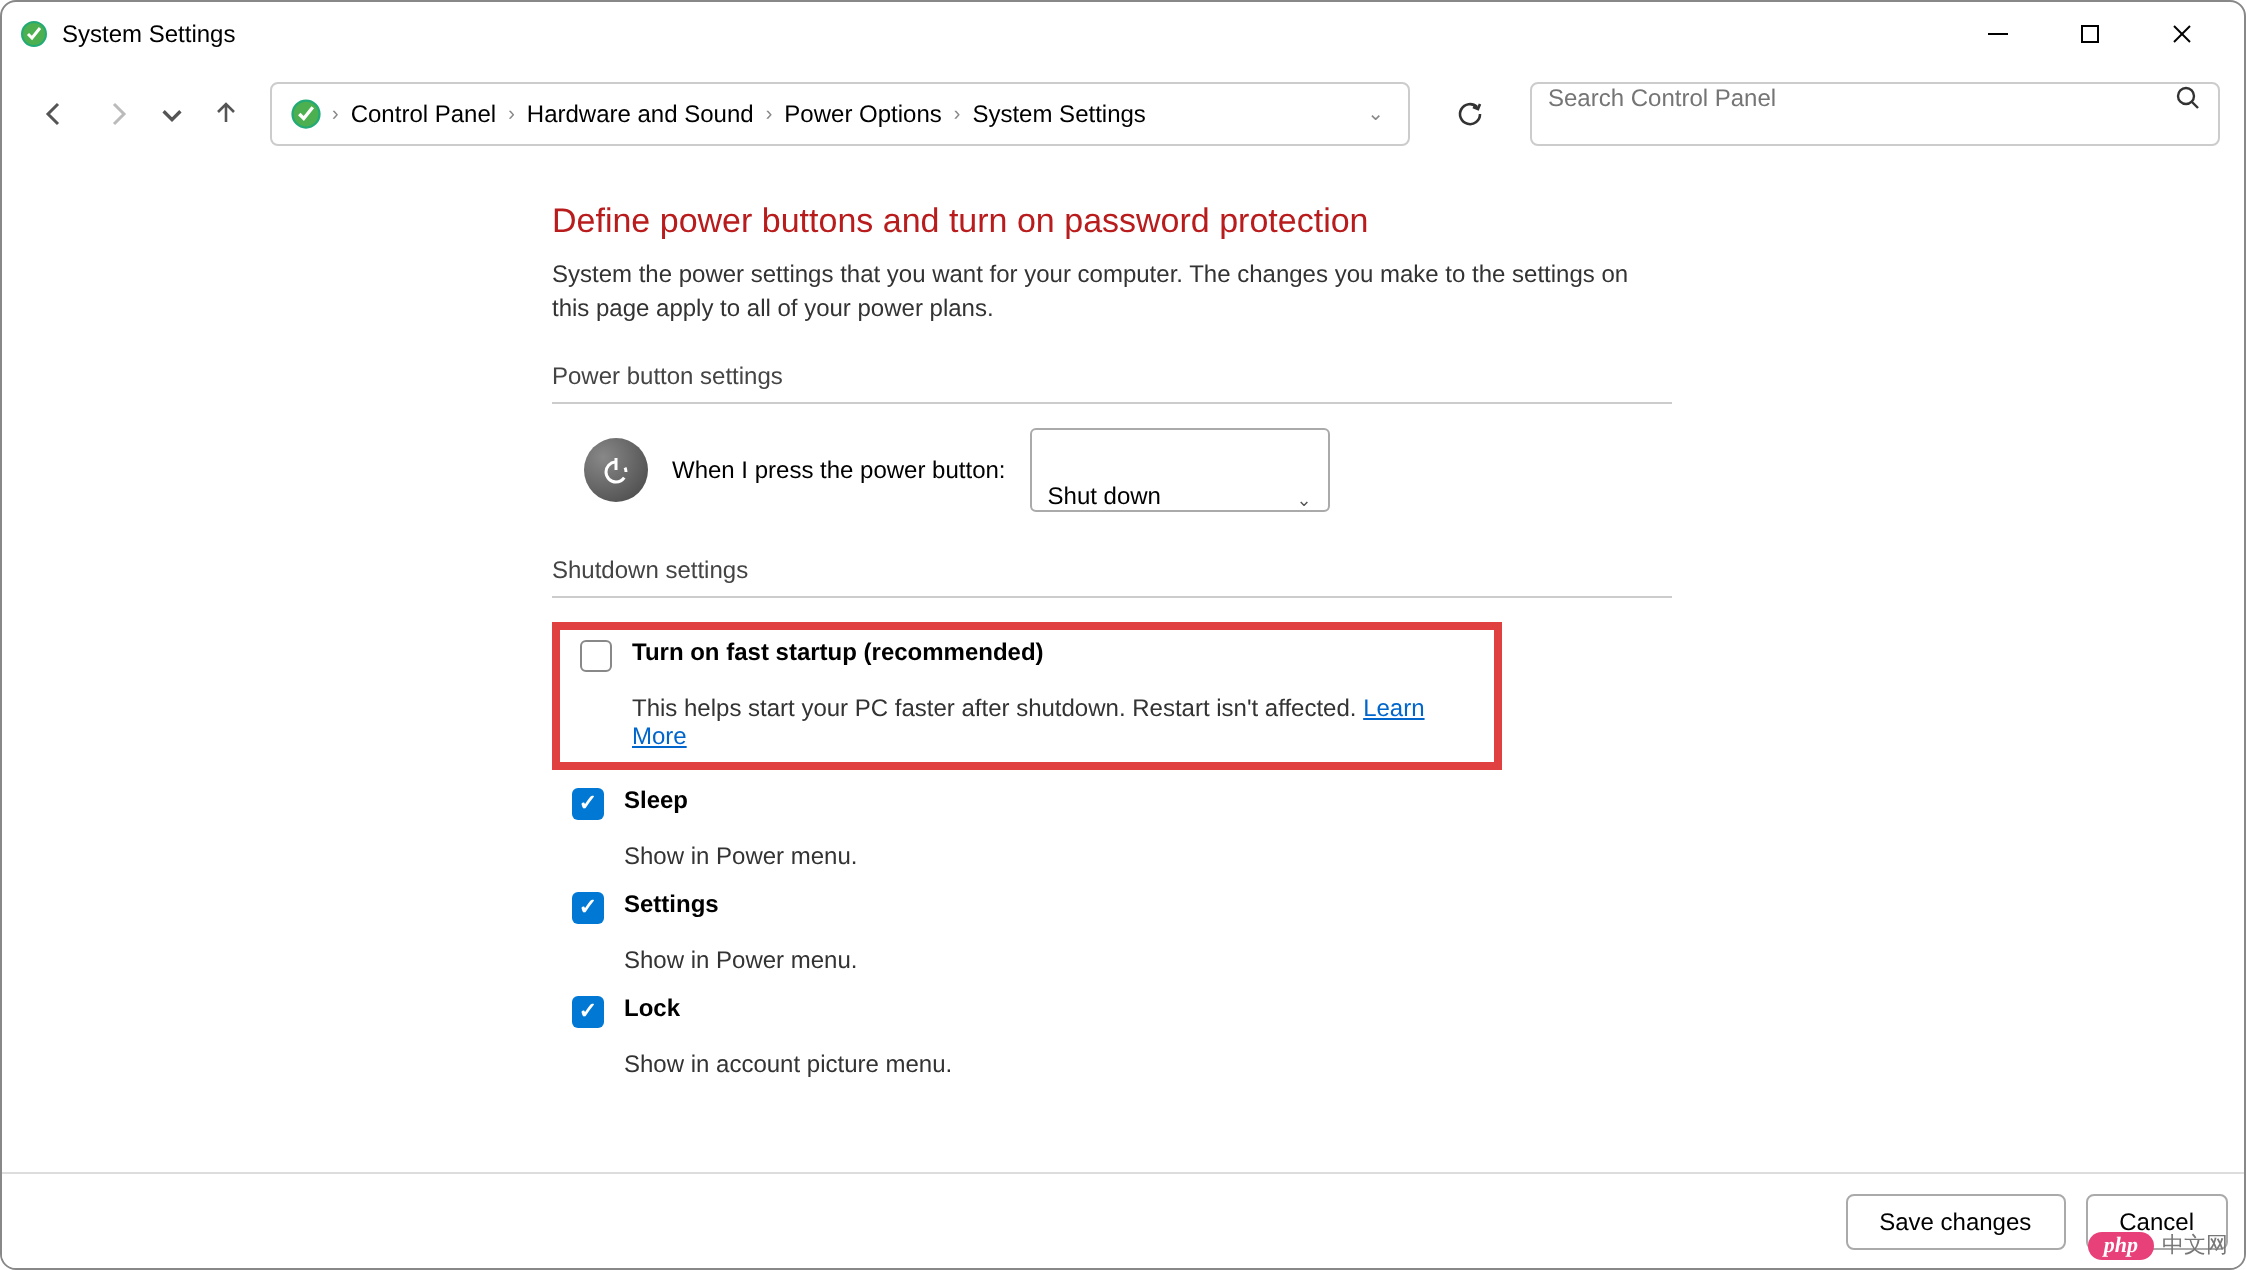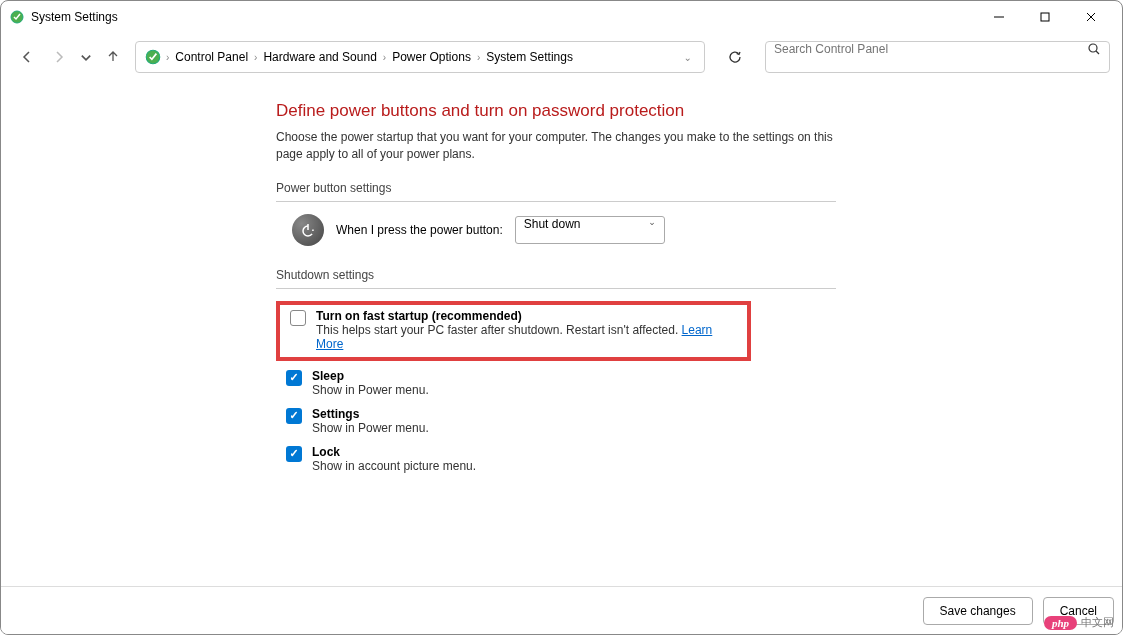--- a/index.html
+++ b/index.html
@@ -35,33 +35,33 @@
     .heading { color: #b91c1c; font-size: 17px; font-weight: 400; margin-bottom: 8px; }
     .description { font-size: 12px; color: #333; max-width: 560px; line-height: 1.4; margin-bottom: 18px; }
     
     .section-header { font-size: 12px; color: #444; margin-bottom: 6px; }
     .section-underline { border-bottom: 1px solid #ccc; width: 560px; margin-bottom: 12px; }
     
     .power-row { display: flex; align-items: center; gap: 12px; padding-left: 16px; margin-bottom: 22px; }
     .power-icon-circle { width: 32px; height: 32px; border-radius: 50%; background: radial-gradient(circle at 30% 30%, #888, #444); display: flex; align-items: center; justify-content: center; }
     .power-icon-circle svg { width: 16px; height: 16px; stroke: #fff; }
     .power-label { font-size: 12px; }
-    .dropdown { border: 1px solid #aaa; height: 28px; width: 150px; padding: 0 8px; font-size: 12px; display: flex; align-items: flex-start; justify-content: space-between; border-radius: 3px; }
+    .dropdown { border: 1px solid #aaa; height: 42px; width: 150px; padding: 0 8px; font-size: 12px; display: flex; align-items: flex-end; justify-content: space-between; border-radius: 3px; }
     .dropdown-caret { color: #555; font-size: 9px; }
     
     .highlight-box { border: 4px solid #E04040; padding: 4px 10px 6px 10px; width: 475px; margin-left: 0; margin-bottom: 4px; }
     
     .checkbox-row { display: flex; gap: 10px; align-items: flex-start; padding: 2px 10px; }
     .cb { width: 16px; height: 16px; border-radius: 3px; flex-shrink: 0; margin-top: 1px; display: flex; align-items: center; justify-content: center; }
     .cb.unchecked { border: 1.5px solid #888; background: #fff; }
     .cb.checked { background: #0078D4; }
     .cb.checked::after { content: "✓"; color: #fff; font-size: 11px; font-weight: bold; }
     .cb-content { font-size: 12px; }
     .cb-title { font-weight: 600; }
-    .cb-sub { color: #333; margin-top: 0; }
+    .cb-sub { color: #333; margin-top: 14px; }
     .learn-link { color: #0066CC; text-decoration: underline; }
     
     .options-list .checkbox-row { margin-bottom: 6px; margin-top: 6px; }
     
     .bottom-bar { position: absolute; bottom: 0; left: 0; right: 0; height: 48px; border-top: 1px solid #ddd; display: flex; align-items: center; justify-content: flex-end; padding-right: 8px; gap: 10px; background: #fff; }
     .btn { height: 28px; padding: 0 16px; font-size: 12px; border: 1px solid #aaa; border-radius: 4px; background: #fff; display: flex; align-items: center; }
     
     .watermark { position: absolute; right: 8px; bottom: 4px; display: flex; align-items: center; gap: 4px; }
     .watermark-logo { background: #E8417A; color: #fff; font-size: 11px; font-weight: bold; font-style: italic; padding: 1px 8px; border-radius: 10px; font-family: Liberation Serif, serif; }
     .watermark-text { font-size: 11px; color: #777; }
@@ -149,21 +149,21 @@
       <svg viewBox="0 0 14 14">
           <circle cx="6" cy="6" r="4" stroke="#333" stroke-width="1.2" fill="none"></circle>
           <line x1="9" y1="9" x2="12" y2="12" stroke="#333" stroke-width="1.2"></line>
         </svg>
     </span>
   </div>
 </div>
 
 <div class="content">
   <h1 class="heading">Define power buttons and turn on password protection</h1>
-  <p class="description">Choose the power startup that you want for your computer. The changes you make to the settings on this page apply to all of your power plans.</p>
+  <p class="description">System the power settings that you want for your computer. The changes you make to the settings on this page apply to all of your power plans.</p>
 
   <div class="section-header">Power button settings</div>
   <div class="section-underline"></div>
 
   <div class="power-row">
     <div class="power-icon-circle">
       <svg viewBox="0 0 16 16">
           <circle cx="8" cy="9" r="5" stroke="#fff" stroke-width="1.5" fill="none" stroke-dasharray="20 6" stroke-dashoffset="-3"></circle>
           <line x1="8" y1="2" x2="8" y2="8" stroke="#fff" stroke-width="1.5"></line>
         </svg>

